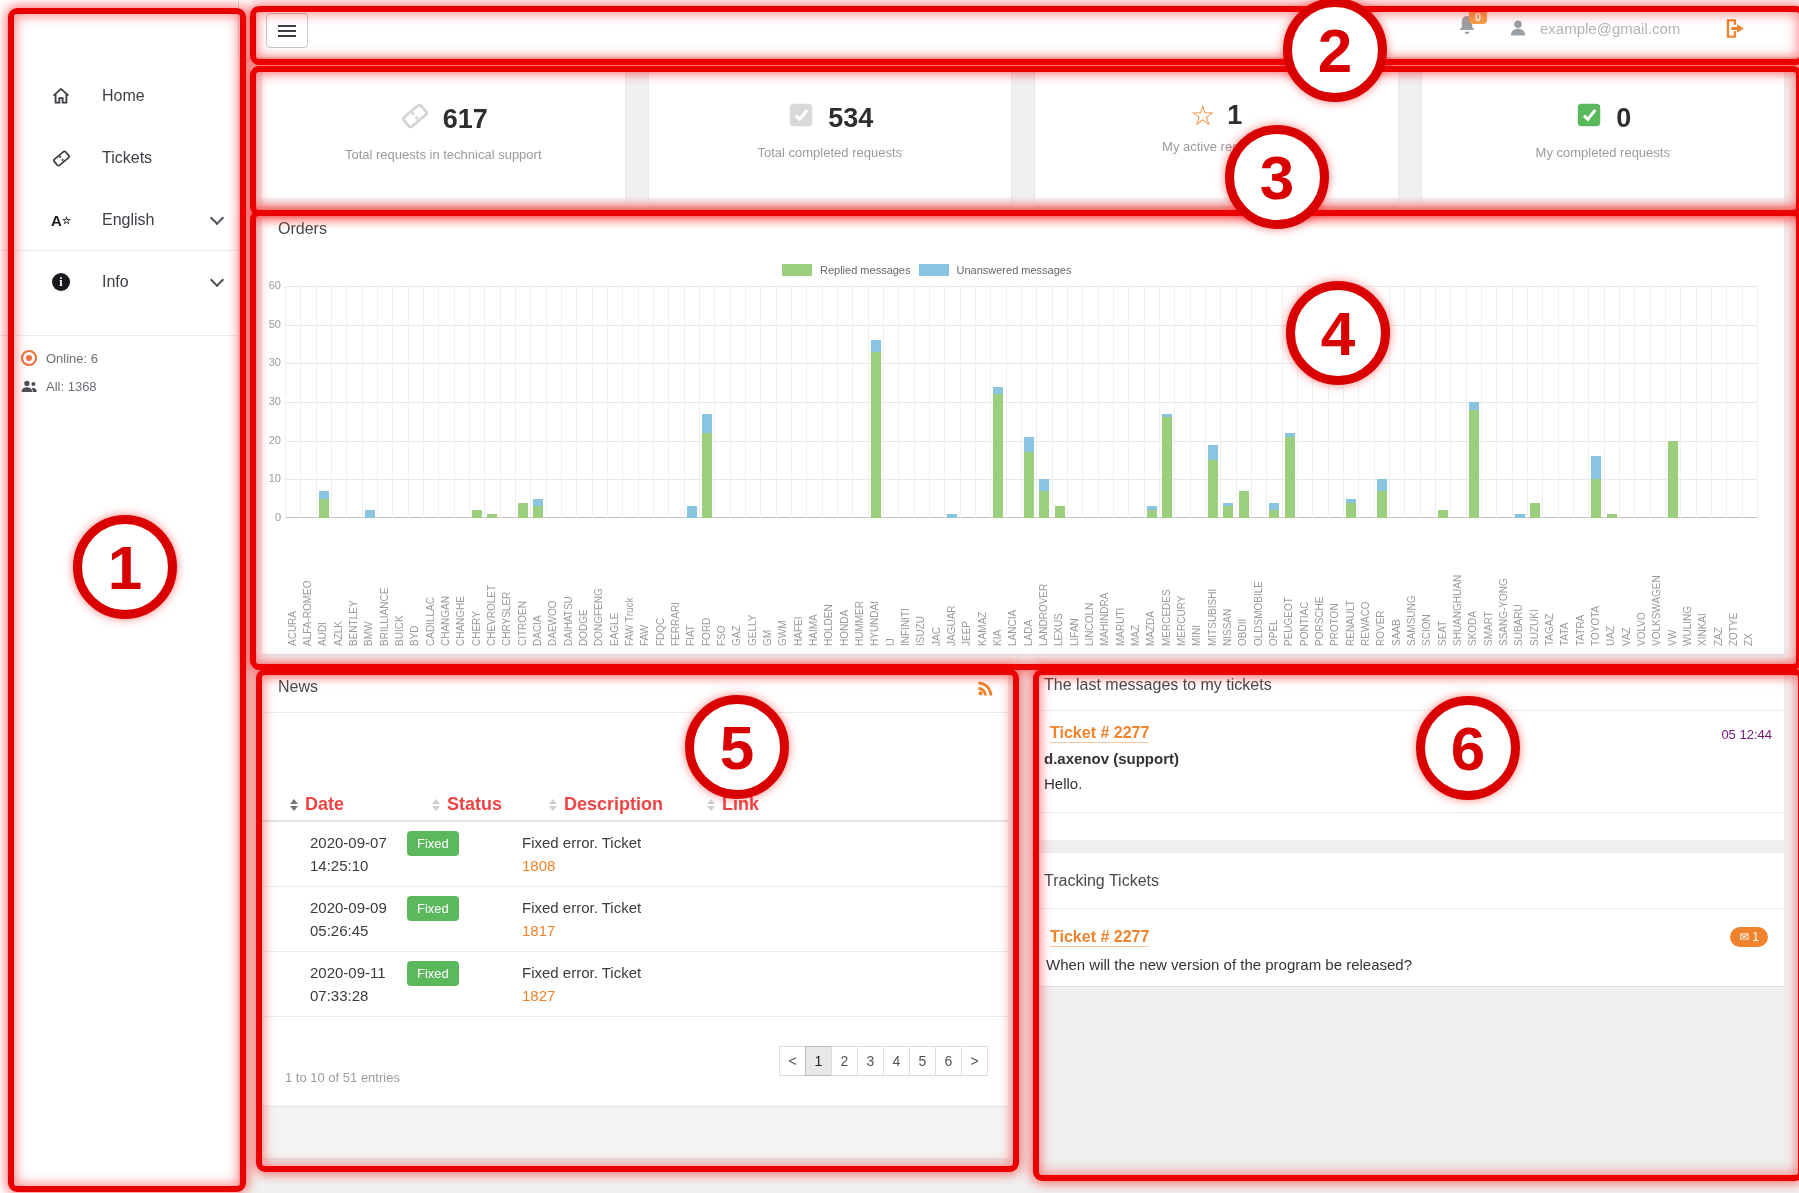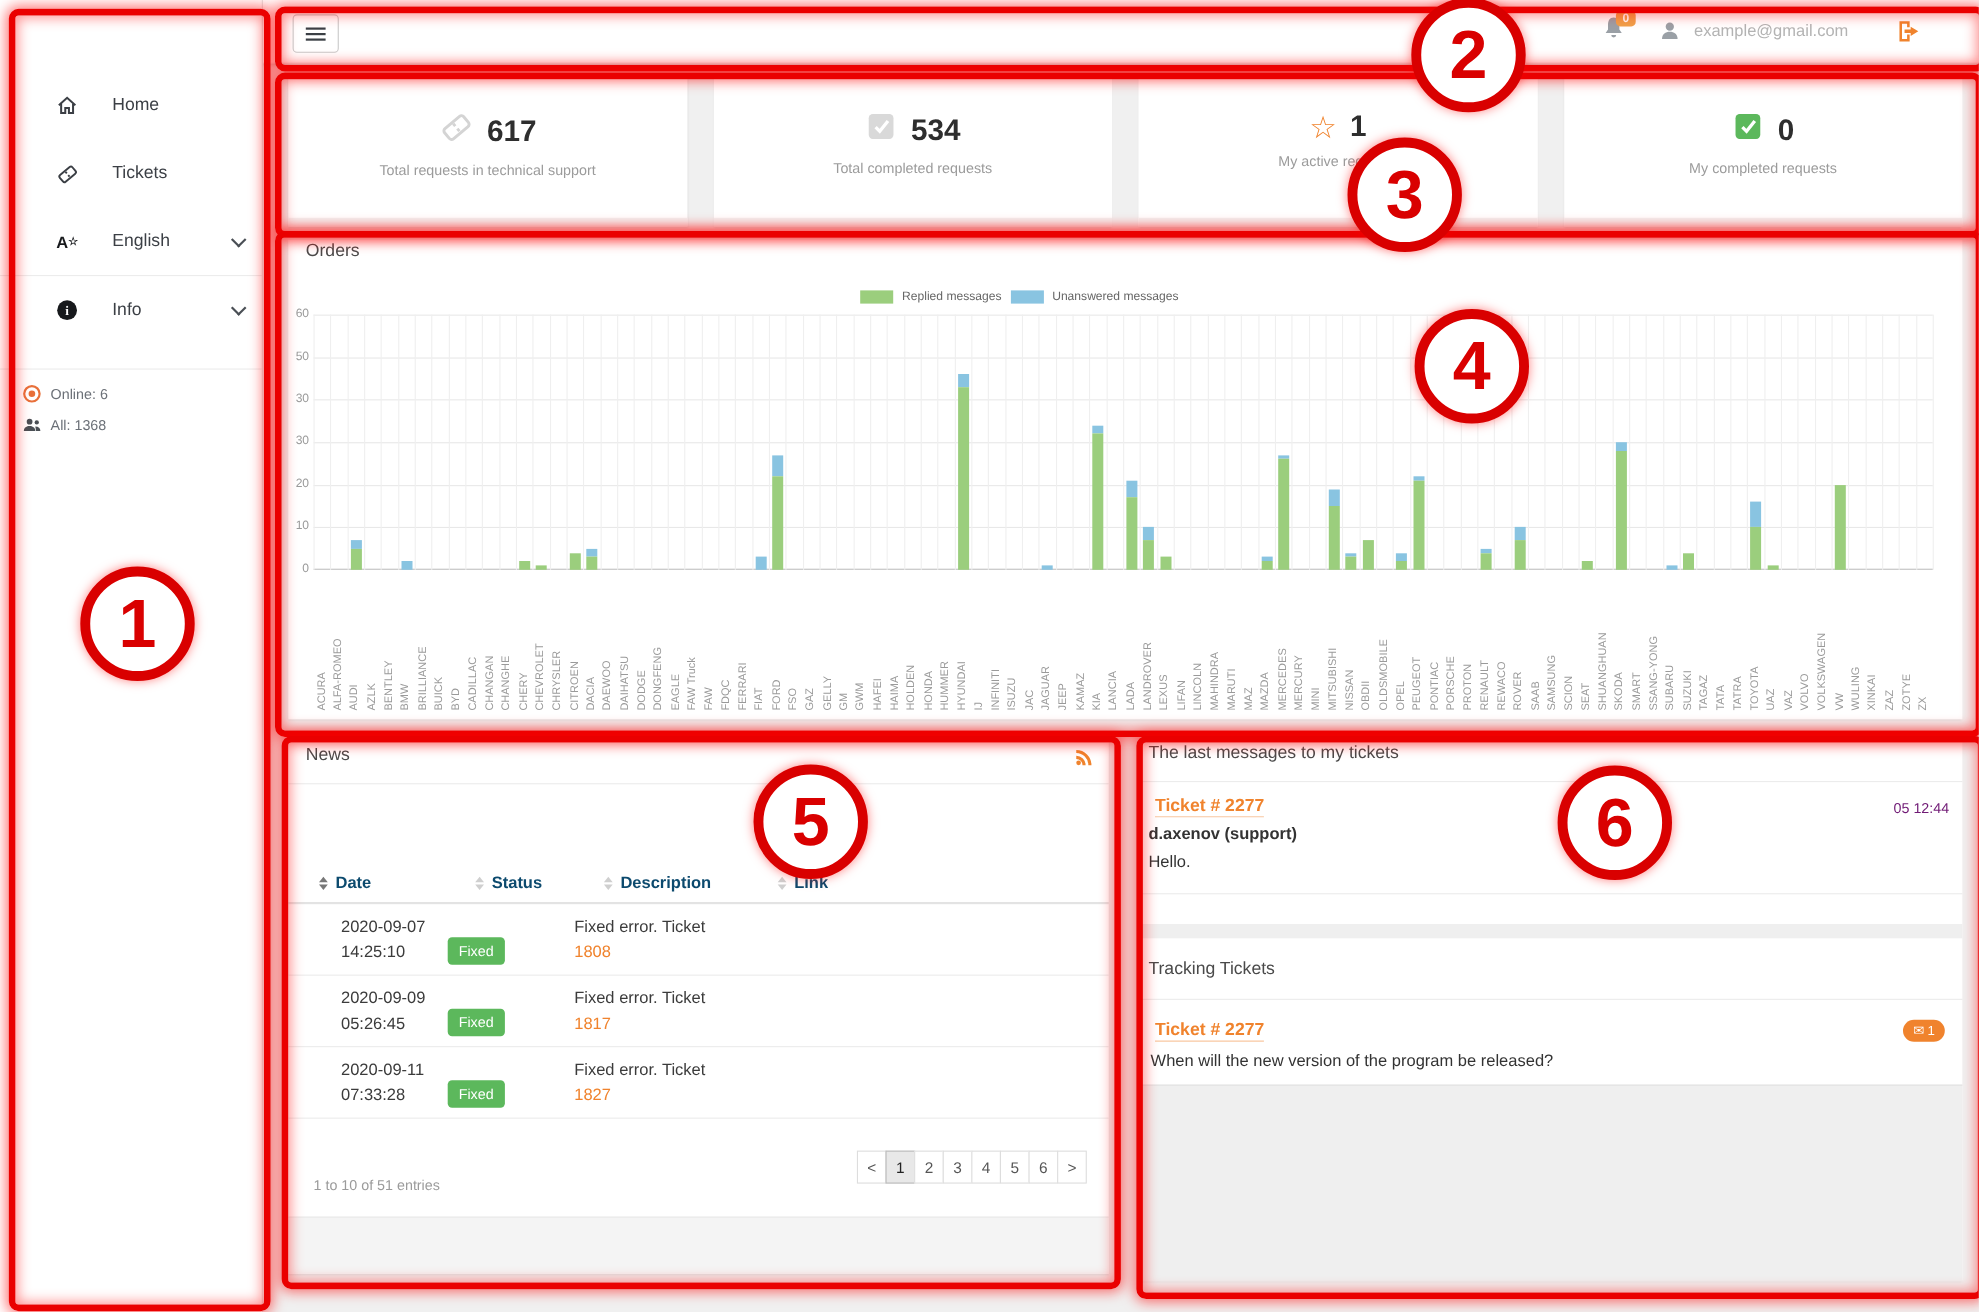--- a/index.html
+++ b/index.html
@@ -58,32 +58,32 @@
   .xslot{position:absolute;top:0;height:126px;display:flex;justify-content:center;}
   .xslot span{writing-mode:vertical-rl;transform:rotate(180deg);font-size:10px;color:#9a9a9a;white-space:nowrap;max-height:124px;overflow:hidden;line-height:14px;}
 
   
   .news-panel{position:absolute;left:262px;top:672px;width:746px;height:486px;background:#fff;box-shadow:0 1px 2px rgba(0,0,0,.08);}
   .panel-title{position:absolute;left:16px;top:6px;font-size:16px;color:#4a4a4a;}
   .rss{position:absolute;right:14px;top:8px;cursor:pointer;}
   .news-div{position:absolute;left:0;top:40px;width:100%;border-top:1px solid #ececec;}
   .search{position:absolute;left:23px;top:60px;width:700px;height:34px;box-sizing:border-box;border:1px solid #ccc;border-radius:3px;padding:0 10px;font-size:14px;color:#555;font-family:"Liberation Sans",sans-serif;}
   .search::placeholder{color:#999;}
-  .nheader{position:absolute;left:0;top:118px;width:100%;height:30px;font-size:15px;font-weight:bold;color:#0c4a6e;}
+  .nheader{position:absolute;left:0;top:118px;width:100%;height:30px;font-size:18px;font-weight:bold;color:#ef4444;}
   .nheader .hc{position:absolute;top:4px;display:flex;align-items:center;cursor:pointer;}
   .hc-date{left:28px;}   .hc-status{left:170px;}   .hc-desc{left:287px;}   .hc-link{left:445px;}
   .sorticons{display:inline-flex;flex-direction:column;gap:2px;margin-right:7px;}
   .tri-up{width:0;height:0;border-left:4px solid transparent;border-right:4px solid transparent;border-bottom:5px solid #cfcfcf;}
   .tri-down{width:0;height:0;border-left:4px solid transparent;border-right:4px solid transparent;border-top:5px solid #cfcfcf;}
   .sort-active .tri-up{border-bottom-color:#777;}
   .sort-active .tri-down{border-top-color:#777;}
   .nbody{position:absolute;left:0;top:148px;width:100%;border-top:2px solid #e3e3e3;}
   .nrow{display:flex;border-bottom:1px solid #ececec;padding:9px 0;font-size:15px;color:#3b3b3b;}
   .nc-date{width:145px;padding-left:48px;box-sizing:border-box;line-height:23px;}
-  .nc-status{width:115px;display:flex;align-items:flex-end;}
+  .nc-status{width:115px;display:flex;align-items:flex-start;}
   .nc-desc{width:175px;line-height:23px;}
   .nc-link{flex:1;}
   .badge-fixed{background:#5cb85c;color:#fff;font-size:13px;border-radius:4px;padding:5px 10px;}
   .news-link{color:#f0832d;cursor:pointer;}
   .pager{position:absolute;right:20px;top:374px;display:flex;}
   .pbtn{min-width:27px;height:30px;box-sizing:border-box;border:1px solid #ddd;background:#fff;color:#555;font-size:14px;display:flex;align-items:center;justify-content:center;margin-left:-1px;cursor:pointer;padding:0 6px;}
   .pbtn.active{background:#e8e8e8;border-color:#bbb;color:#222;}
   .entries{position:absolute;left:23px;top:398px;font-size:13px;color:#9b9b9b;}
   .news-foot{position:absolute;left:0;bottom:0;width:100%;height:51px;background:#f4f4f4;border-top:1px solid #e8e8e8;}
 

